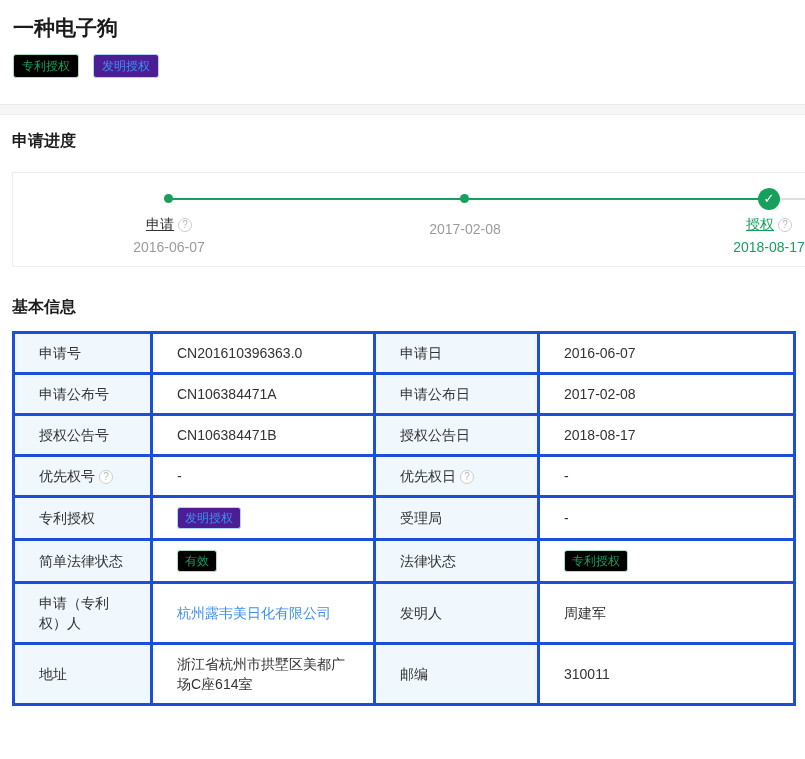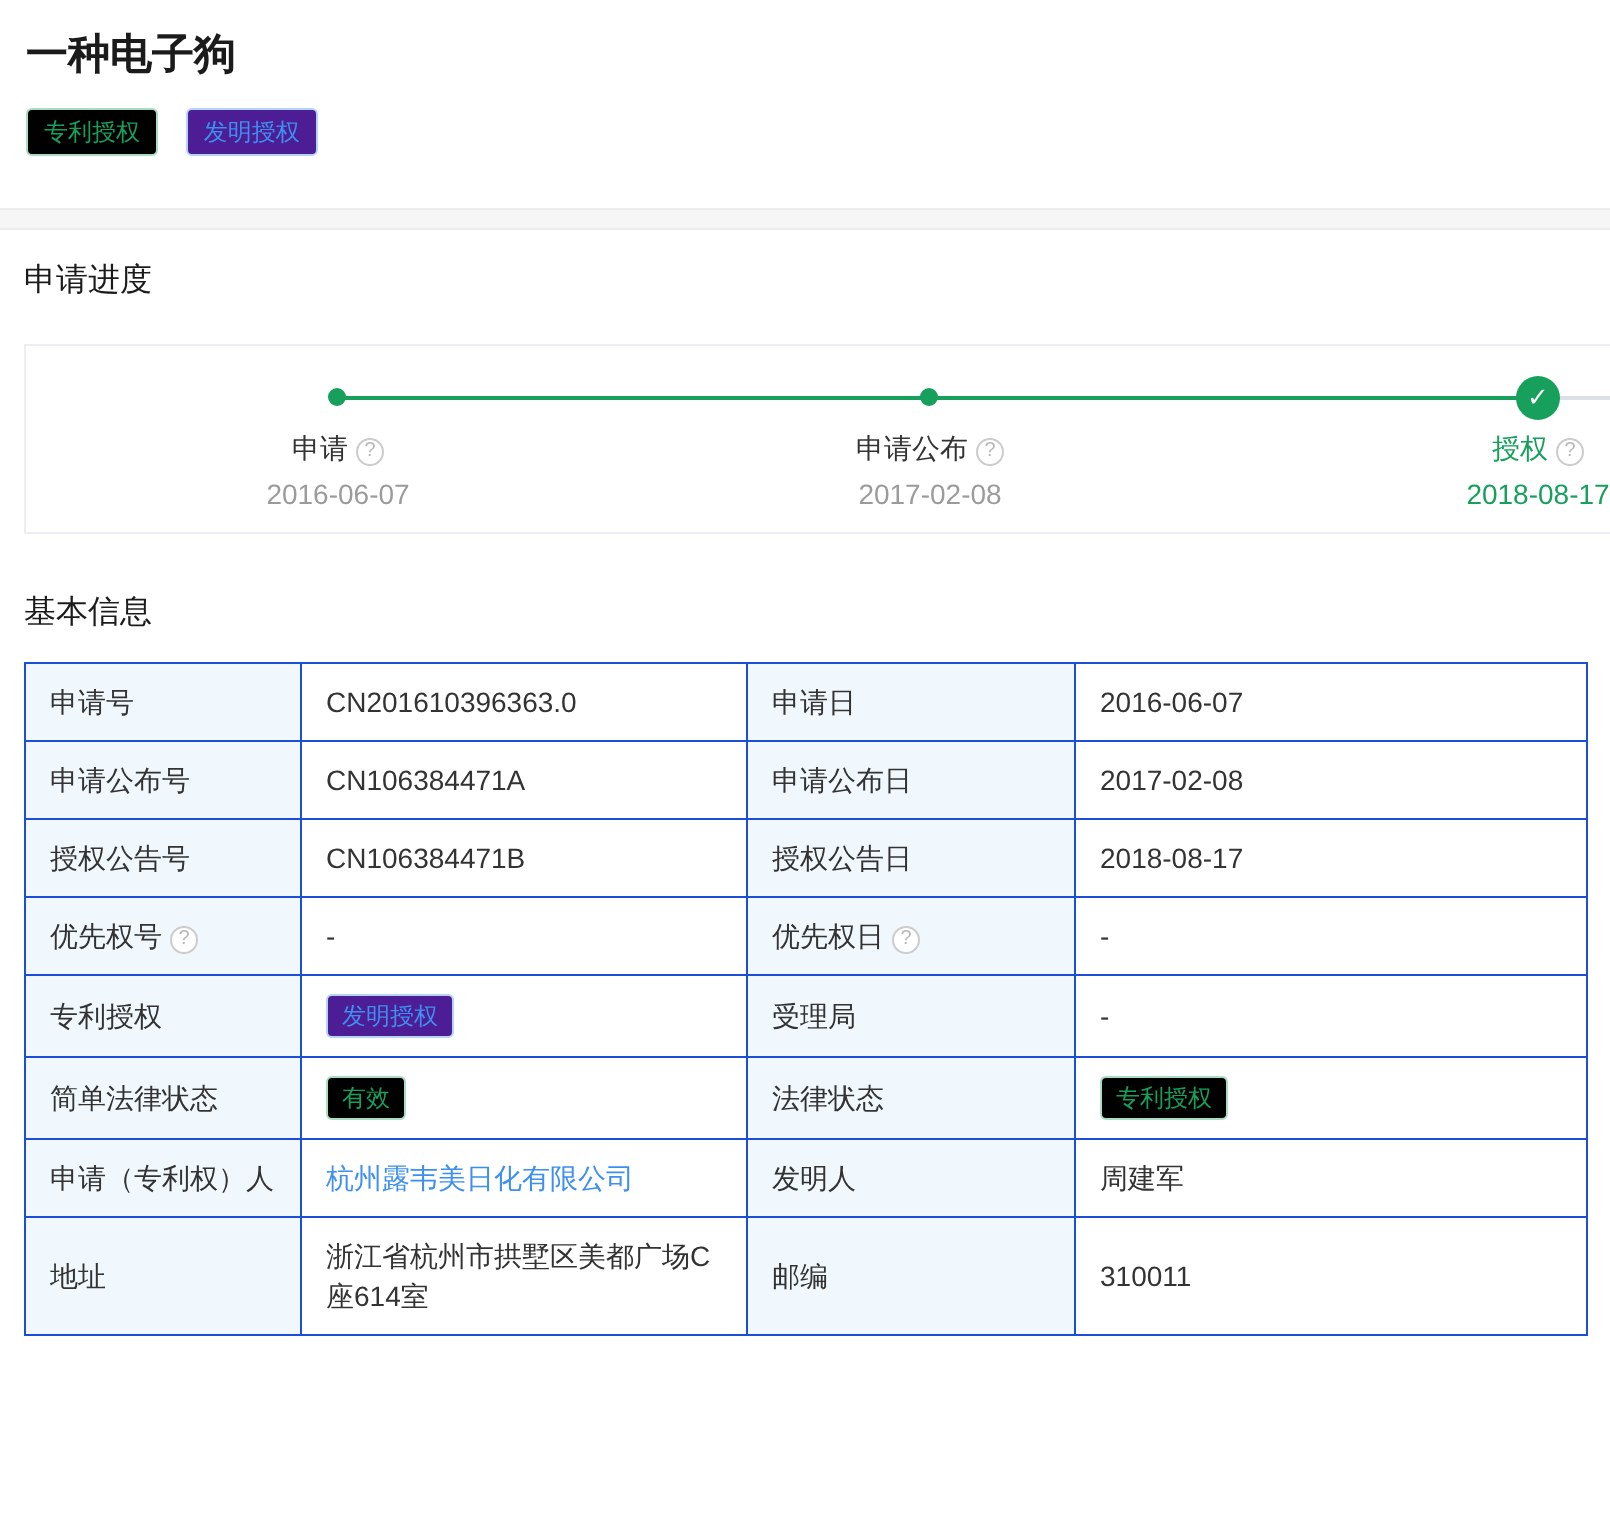--- a/index.html
+++ b/index.html
@@ -13,52 +13,52 @@
   .header { padding:16px 13px 0 13px; }
   .page-title { margin:0 0 14px 0; font-size:21px; font-weight:bold; color:#1b1b1b; line-height:1.15; }
   .tag {
     display:inline-block; font-size:12px; line-height:1; padding:5px 8px;
     border-radius:3px; margin-right:10px;
   }
   .tag-green { color:#16a05c; background:#000000; border:1px solid #a9ddc2; }
   .tag-blue  { color:#3e8ff0; background:#4c1d95; border:1px solid #b3d4f8; }
   .divider-band { margin-top:26px; height:11px; background:#f6f6f6;
     border-top:1px solid #ececec; border-bottom:1px solid #ececec; }
-  .section-heading { margin:16px 0 0 12px; font-size:16px; font-weight:normal; color:#1b1b1b; line-height:1.2; }
+  .section-heading { margin:16px 0 0 12px; font-size:16px; font-weight:bold; color:#1b1b1b; line-height:1.2; }
 
   
   .progress-box {
     position:relative; margin:22px 0 0 12px; height:95px;
     width:calc(100% - 12px); border:1px solid #ebeef5; border-right:none;
   }
   .track-green { position:absolute; top:25px; left:156px; width:600px; height:2px; background:#16a05c; }
   .track-gray  { position:absolute; top:25px; left:756px; right:-2px; height:2px; background:#dcdfe6; }
   .dot { position:absolute; top:21px; width:9px; height:9px; border-radius:50%; background:#16a05c; }
   .dot-1 { left:151px; } .dot-2 { left:447px; }
   .check-node {
     position:absolute; top:15px; left:745px; width:22px; height:22px; border-radius:50%;
     background:#16a05c; color:#fff; text-align:center; line-height:22px;
     font-size:13px; font-weight:bold;
   }
   .step { position:absolute; top:42px; width:160px; text-align:center; }
   .step-1 { left:76px; } .step-2 { left:372px; } .step-3 { left:676px; }
-  .step .step-name { color:#333; line-height:18px; }
+  .step .step-name { color:#333; line-height:18px;text-decoration:underline; }
   .step .step-date { color:#9b9b9b; margin-top:5px; line-height:18px; }
   .step-current .step-name, .step-current .step-date { color:#16a05c; }
   .help-icon {
     display:inline-block; width:14px; height:14px; line-height:12px;
     border:1px solid #cccccc; color:#b8b8b8; border-radius:50%;
     font-size:10px; text-align:center; margin-left:4px; vertical-align:1px;
     font-weight:normal; background:#fff; cursor:default;
   }
 
   
   .info-heading { margin-top:30px; }
   .info-table { margin:14px 0 0 12px; width:781px; border-collapse:collapse; table-layout:fixed; }
-  .info-table td { border:1px solid #1d4ed8; padding:9px 12px; line-height:20px; vertical-align:middle; }
+  .info-table td { border:3px solid #1d4ed8; padding:9px 24px; line-height:20px; vertical-align:middle; }
   .info-table td.lbl { background:#f0f7fd; color:#333; }
   .col-l1 { width:138px; } .col-v1 { width:223px; } .col-l2 { width:164px; } .col-v2 { width:256px; }
   .info-table .tag { margin-right:0; padding:4px 7px; }
   a.link { color:#3e8ff0; text-decoration:none; cursor:pointer;text-align:right; }
 </style>
 </head>
 <body>
 
 <div class="header">
   <h1 class="page-title">一种电子狗</h1>
@@ -77,21 +77,20 @@
   <div class="track-gray"></div>
   <div class="dot dot-1"></div>
   <div class="dot dot-2"></div>
   <div class="check-node">✓</div>
 
   <div class="step step-1">
     <div class="step-name"><span>申请</span><span class="help-icon">?</span></div>
     <div class="step-date">2016-06-07</div>
   </div>
   <div class="step step-2">
-    <div class="step-name"><span>申请公布</span><span class="help-icon">?</span></div>
     <div class="step-date">2017-02-08</div>
   </div>
   <div class="step step-3 step-current">
     <div class="step-name"><span>授权</span><span class="help-icon">?</span></div>
     <div class="step-date">2018-08-17</div>
   </div>
 </div>
 
 <h2 class="section-heading info-heading">基本信息</h2>
 

